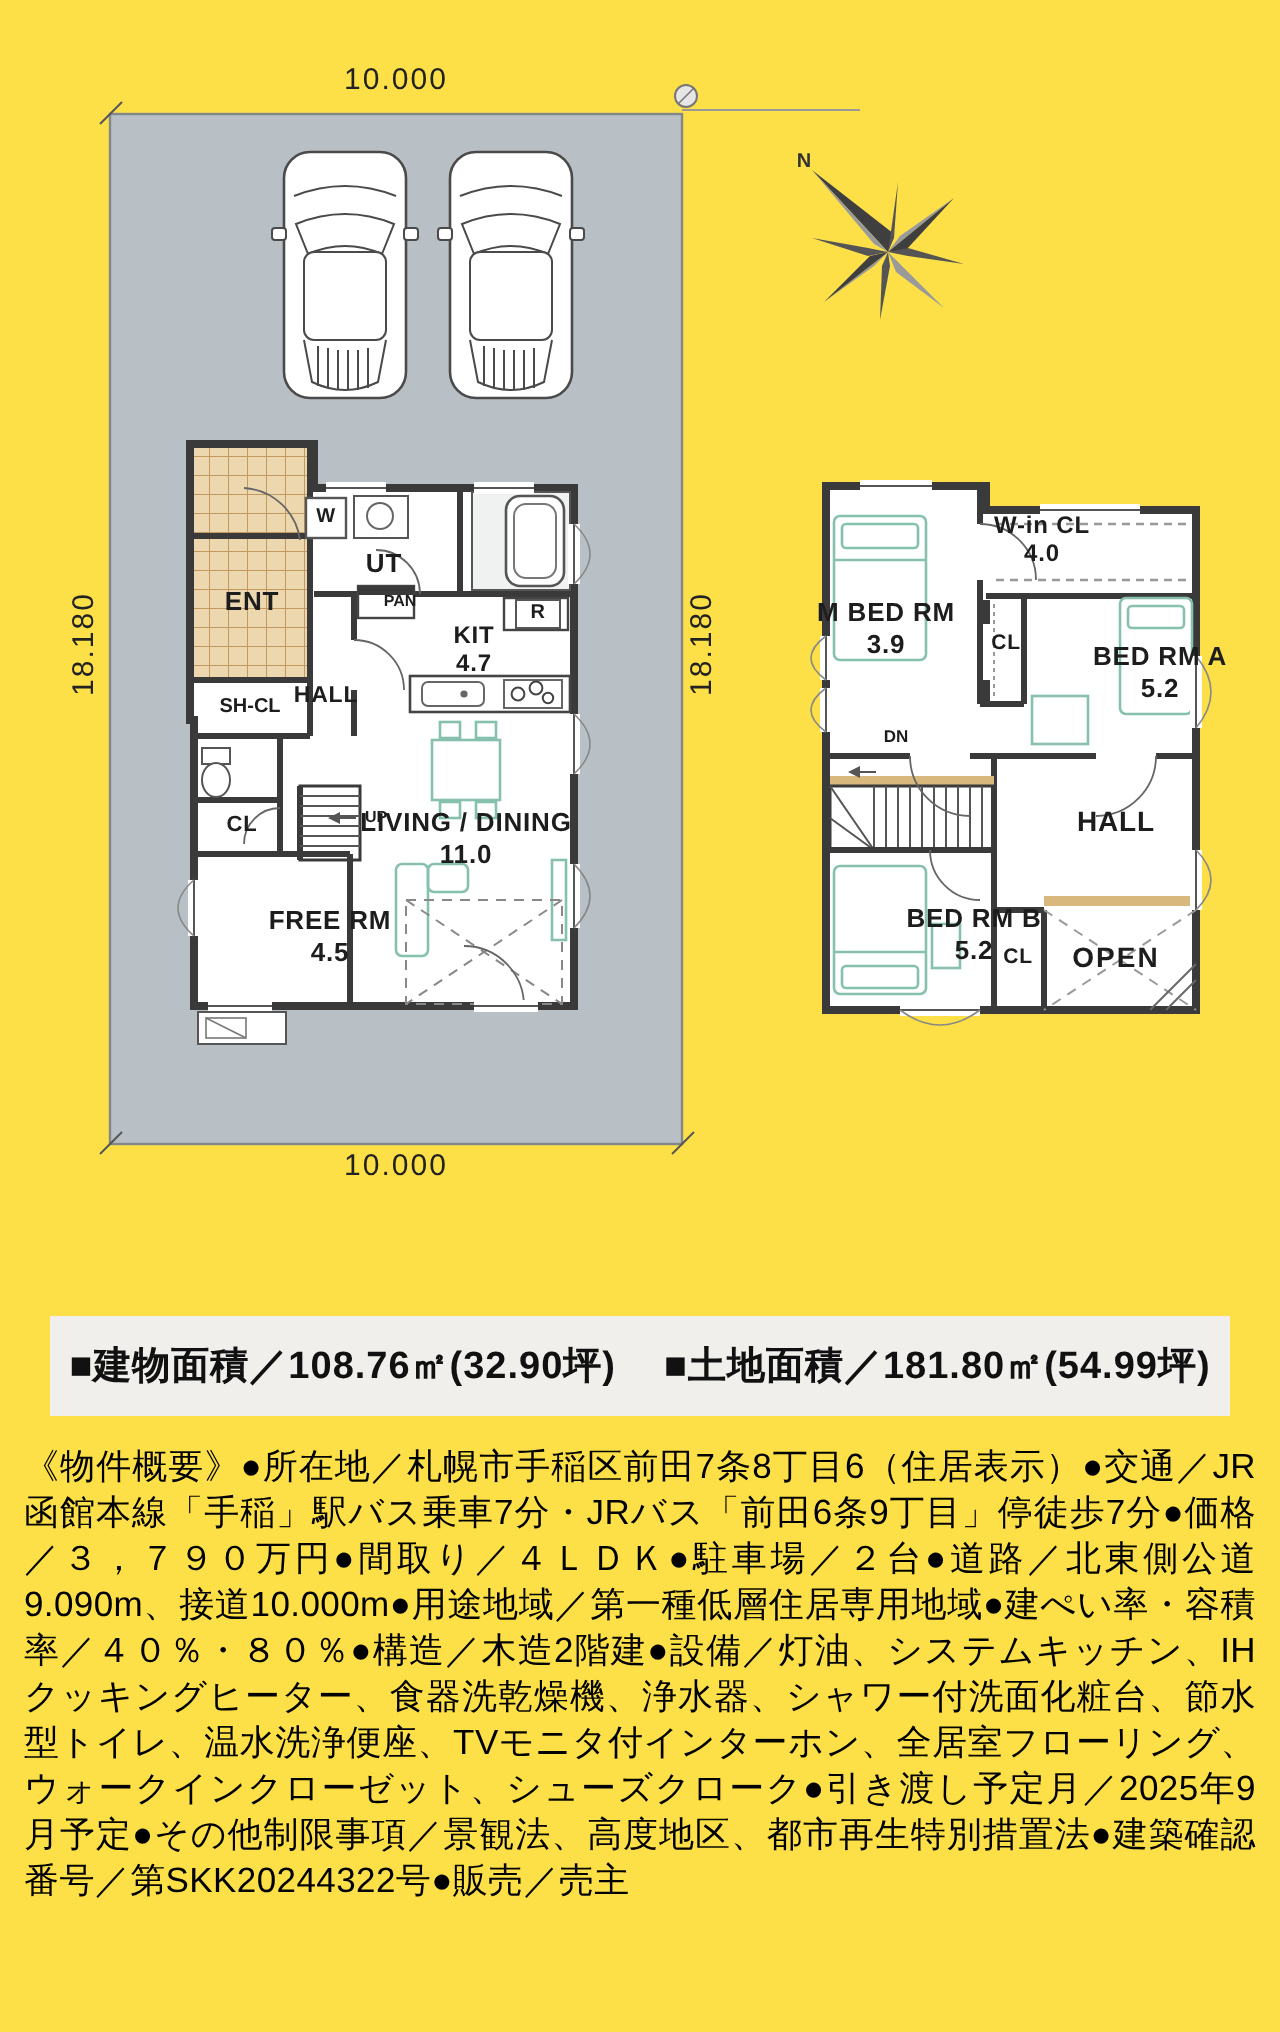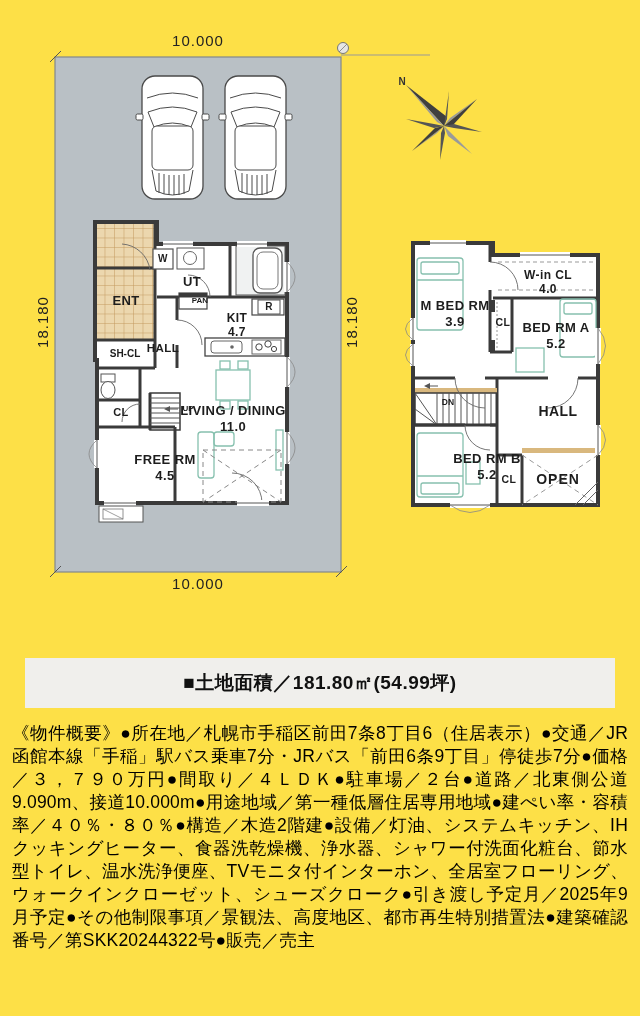--- a/index.html
+++ b/index.html
@@ -300,44 +300,45 @@
     <div class="lbl" style="left:188px;top:409px;font-size:8px;letter-spacing:0;">UP</div>
     <div class="lbl" style="left:233px;top:419px;font-size:13px;text-align:center;">
       <span>LIVING / DINING</span>
       <span>11.0</span>
     </div>
     <div class="lbl" style="left:137px;top:468px;font-size:13px;margin-left:28px;">
       <span>FREE RM</span>
       <span>4.5</span>
     </div>
 
-    <div class="lbl" style="left:455px;top:314px;font-size:13px;">
+    <div class="lbl" style="left:443px;top:314px;font-size:13px;">
       <span>M BED RM</span>
       <span>3.9</span>
     </div>
-    <div class="lbl" style="left:548px;top:270px;font-size:12px;margin-top:12px;">
+    <div class="lbl" style="left:521px;top:270px;font-size:12px;">
       <span>W-in CL</span>
       <span>4.0</span>
     </div>
     <div class="lbl" style="left:503px;top:322px;font-size:10.5px;">CL</div>
-    <div class="lbl" style="left:556px;top:336px;font-size:13px;">
+    <div class="lbl" style="left:580px;top:336px;font-size:13px;">
       <span>BED RM A</span>
       <span>5.2</span>
     </div>
     <div class="lbl" style="left:558px;top:411px;font-size:14px;">HALL</div>
-    <div class="lbl" style="left:448px;top:402px;font-size:8.5px;letter-spacing:0;">DN</div>
+    <div class="lbl" style="left:448px;top:368px;font-size:8.5px;letter-spacing:0;">DN</div>
     <div class="lbl" style="left:455px;top:467px;font-size:13px;margin-left:32px;">
       <span>BED RM B</span>
       <span>5.2</span>
     </div>
     <div class="lbl" style="left:509px;top:479px;font-size:10.5px;">CL</div>
     <div class="lbl" style="left:558px;top:479px;font-size:14px;letter-spacing:1px;">OPEN</div>
   </div>
 
   <div class="banner">
+    <span>■建物面積／108.76㎡(32.90坪)</span>
     <span>■土地面積／181.80㎡(54.99坪)</span>
   </div>
 
   <div class="description">
     <p>《物件概要》●所在地／札幌市手稲区前田7条8丁目6（住居表示）●交通／JR函館本線「手稲」駅バス乗車7分・JRバス「前田6条9丁目」停徒歩7分●価格／３，７９０万円●間取り／４ＬＤＫ●駐車場／２台●道路／北東側公道9.090m、接道10.000m●用途地域／第一種低層住居専用地域●建ぺい率・容積率／４０％・８０％●構造／木造2階建●設備／灯油、システムキッチン、IHクッキングヒーター、食器洗乾燥機、浄水器、シャワー付洗面化粧台、節水型トイレ、温水洗浄便座、TVモニタ付インターホン、全居室フローリング、ウォークインクローゼット、シューズクローク●引き渡し予定月／2025年9月予定●その他制限事項／景観法、高度地区、都市再生特別措置法●建築確認番号／第SKK20244322号●販売／売主</p>
   </div>
 
 </div>
 
 </body></html>

